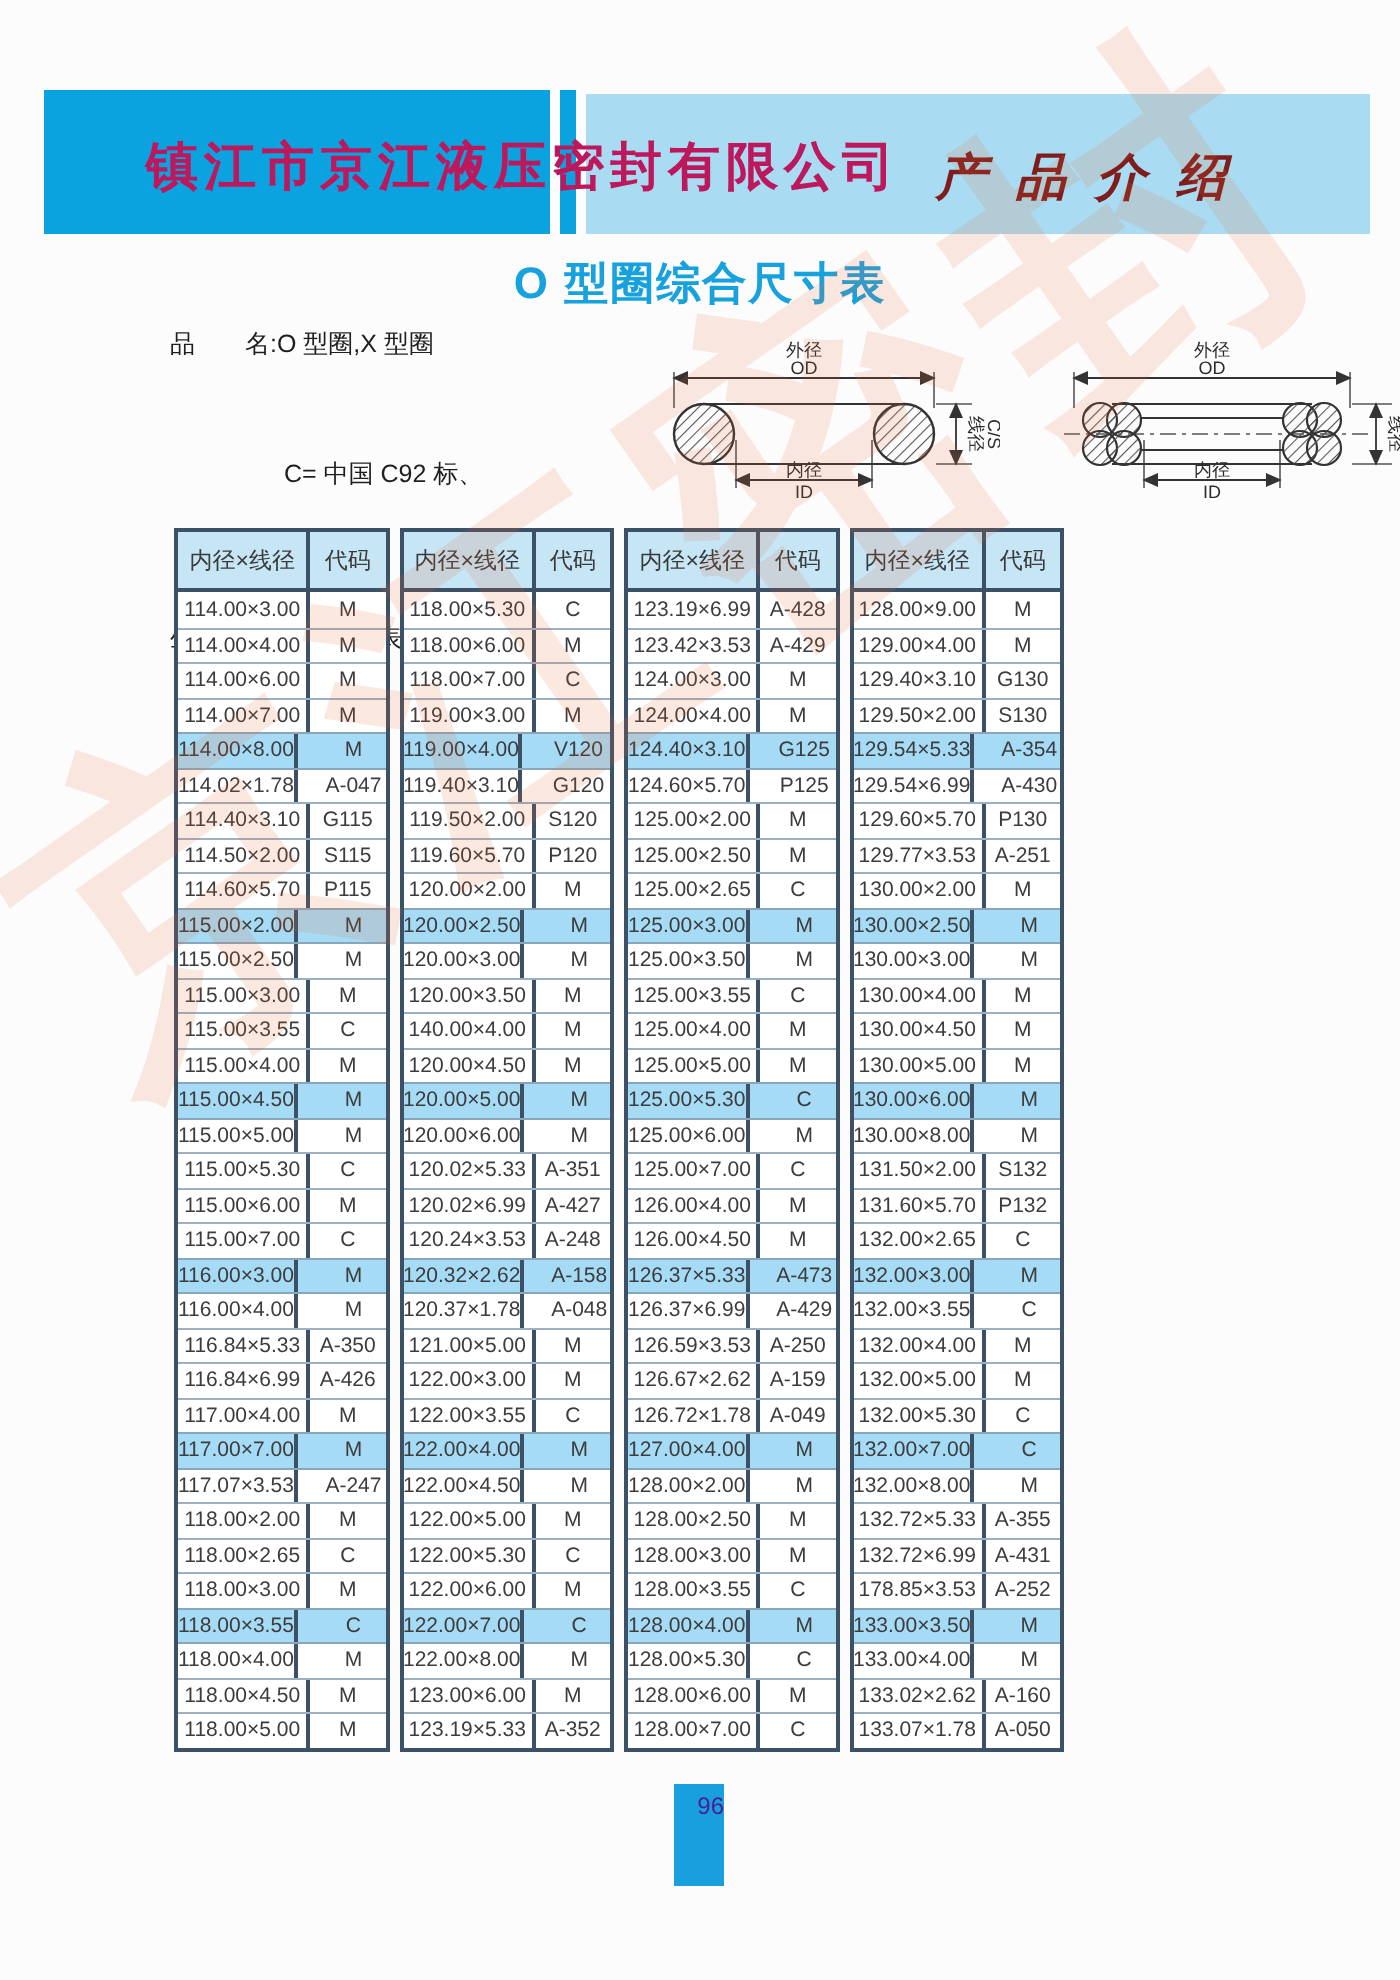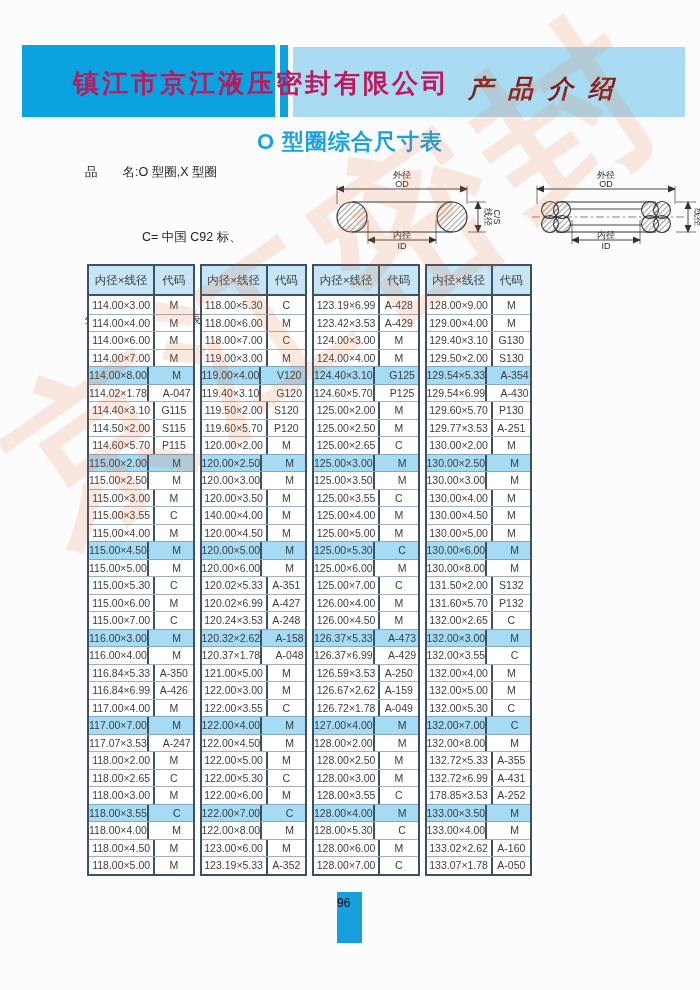--- a/index.html
+++ b/index.html
@@ -45,21 +45,21 @@
   .c-size { width:64%; display:flex; align-items:center; justify-content:center; border-right:2px solid #3d5166; white-space:nowrap; }
   .c-code { width:36%; display:flex; align-items:center; justify-content:center; white-space:nowrap; }
   .t-row  { display:flex; height:17.5px; font-size:10.5px; color:#3c3c3c; background:#fff; }
   .t-row + .t-row { border-top:1px solid #9bb0c1; }
   .t-row .c-size { border-right:2px solid #3d5166; }
   .t-row.hl { background:#a6dbf6; }
   .t-row.hl + .t-row, .t-row + .t-row.hl { border-top-color:#8aa6ba;gap:12px; }
   
   .footer-page {
     position:absolute; left:337px; top:892px; width:25px; height:51px;
-    background:#18a0de; color:#000000; font-size:12px; text-align:left; padding-top:4px; z-index:2;
+    background:#18a0de; color:#4c1d95; font-size:12px; text-align:right; padding-top:4px; z-index:2;
   }
   
   .watermark {
     position:absolute; left:-30px; top:240px; width:820px; z-index:5;
     font-size:175px; font-weight:bold; color:#e8672f; opacity:0.14;
     transform:rotate(-35deg); transform-origin:30% 40%;
     letter-spacing:14px; pointer-events:none; white-space:nowrap;
   }
 </style>
 </head>

